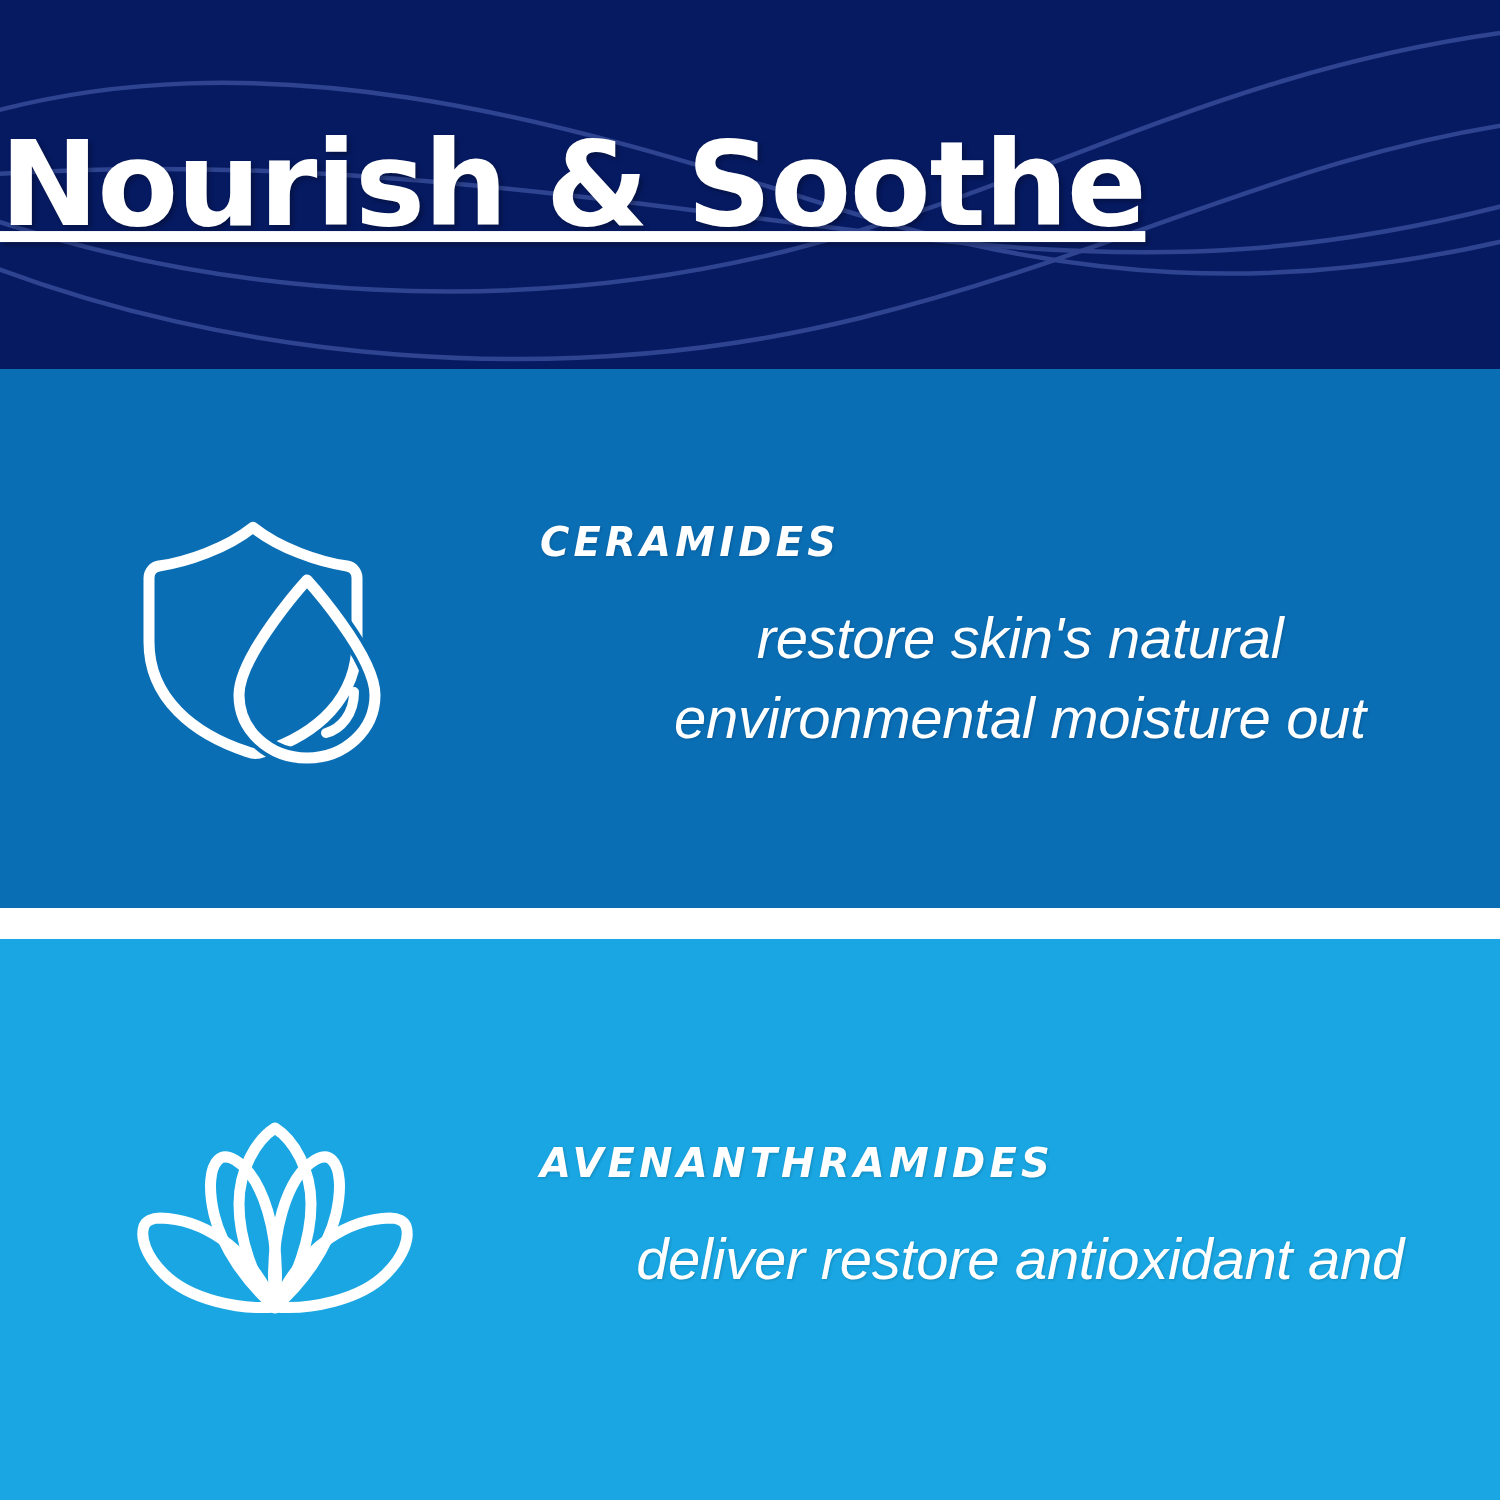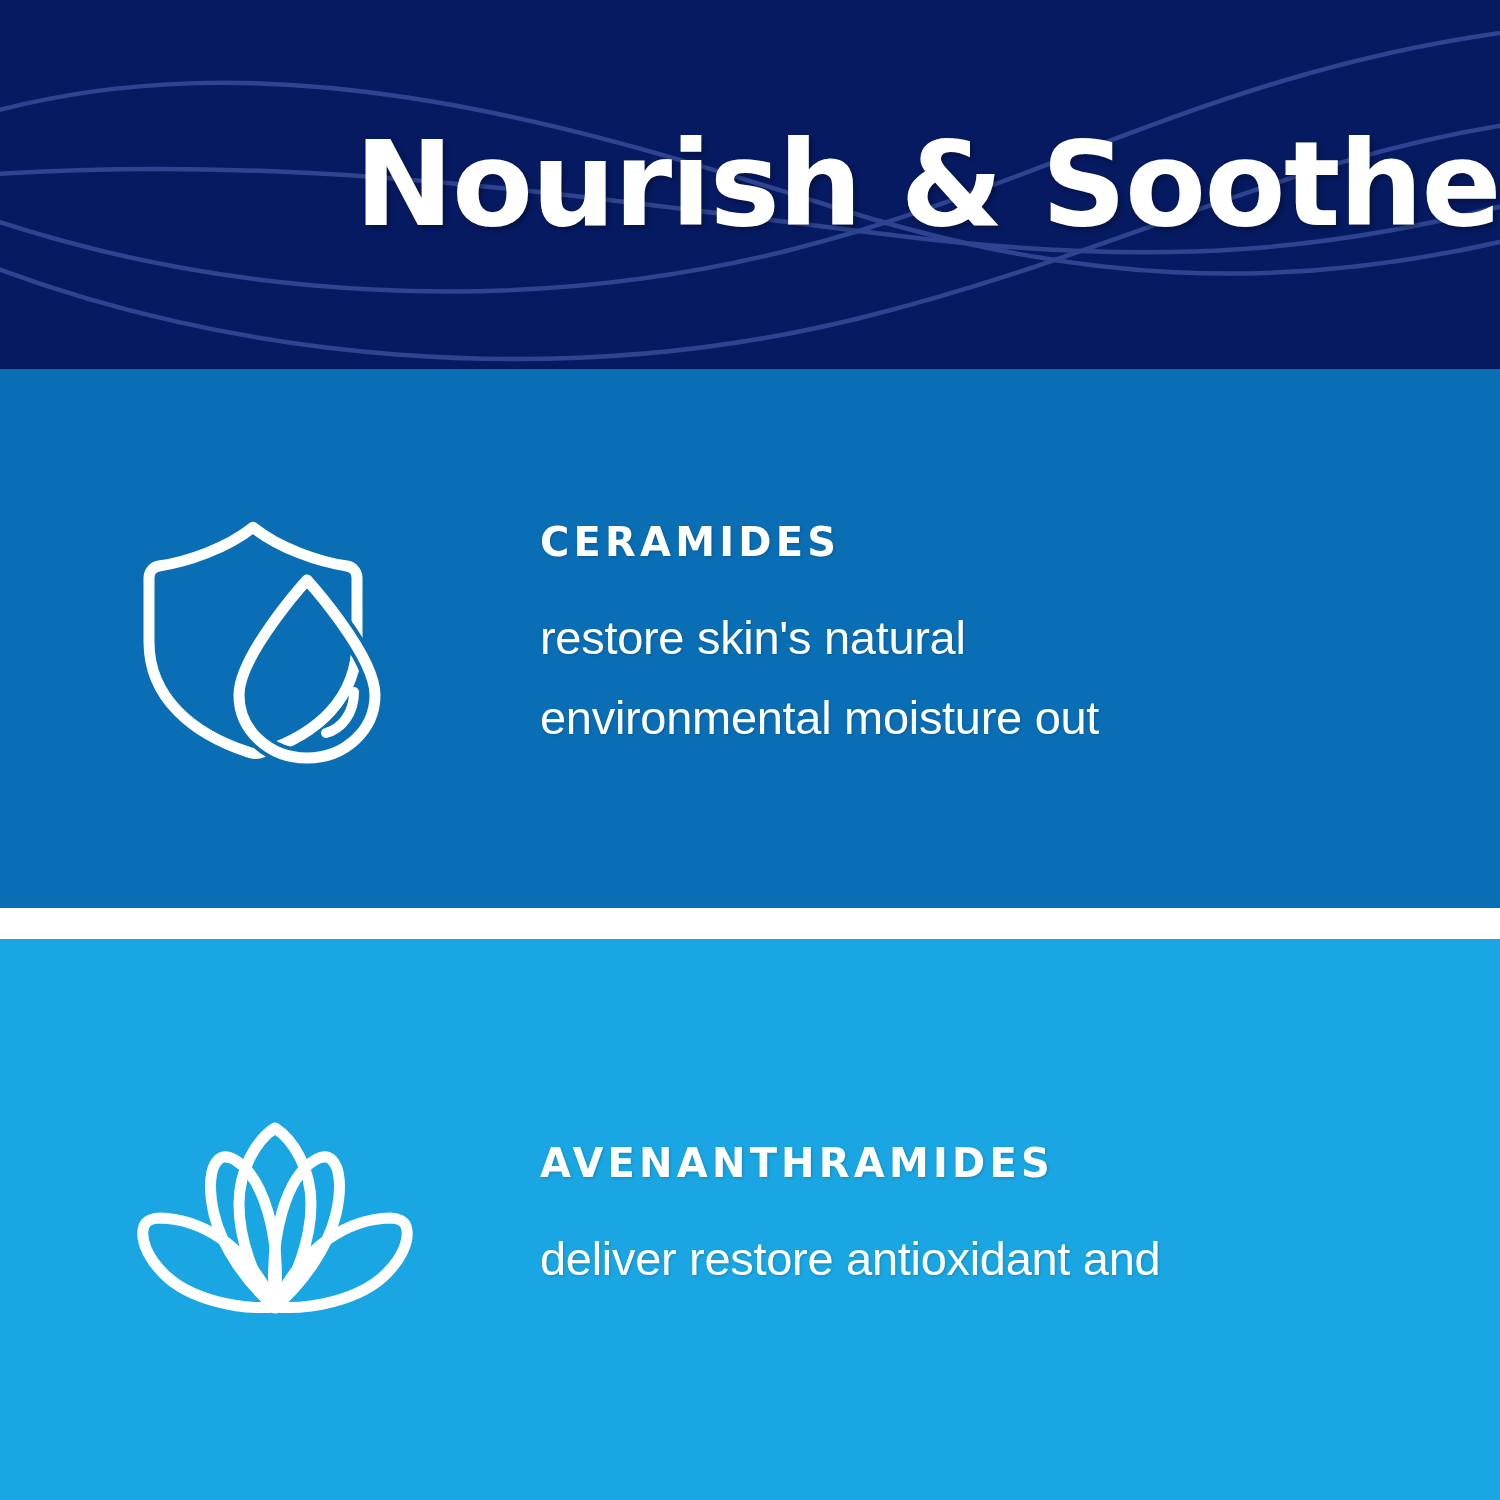--- a/index.html
+++ b/index.html
@@ -43,30 +43,31 @@
     display: block;
     pointer-events: none;
   }
 
   .header-title {
     position: absolute;
     left: 0;
     right: 0;
     top: 50%;
     transform: translateY(-50%);
-    text-align: right;
+    text-align: left;
     color: #ffffff;
     font-family: "DejaVu Sans", "Liberation Sans", sans-serif;
     font-size: 118px;
     font-weight: 700;
     letter-spacing: -1.5px;
     line-height: 1.05;
     text-shadow: 3px 3px 5px rgba(0,0,0,0.30);
     white-space: nowrap;
     z-index: 2;
+    text-decoration: underline;
   }
 
   
   .band {
     position: relative;
     width: 100%;
     display: flex;
     align-items: center;
     overflow: hidden;
   }
@@ -92,39 +93,41 @@
     padding-left: 10px;
   }
 
   .band-icon svg {
     display: block;
   }
 
   .band-text {
     flex: 1 1 auto;
     color: #ffffff;
+    font-style: italic;
   }
 
   .band-heading {
     font-family: "DejaVu Sans", "Liberation Sans", sans-serif;
     font-size: 40px;
     font-weight: 700;
     letter-spacing: 4.2px;
     line-height: 1.1;
     margin-bottom: 34px;
     text-shadow: 1px 1px 3px rgba(0,0,0,0.18);
   }
 
   .band-body {
     font-family: "Liberation Sans", "DejaVu Sans", sans-serif;
-    font-size: 47px;
+    font-size: 58px;
     font-weight: 400;
     line-height: 80px;
     letter-spacing: -0.3px;
     text-shadow: 1px 1px 3px rgba(0,0,0,0.16);
+    text-align: center;
   }
 
   .band-body span { display: block; }
 </style>
 </head>
 <body>
 
 <div class="poster">
 
   <div class="header">

